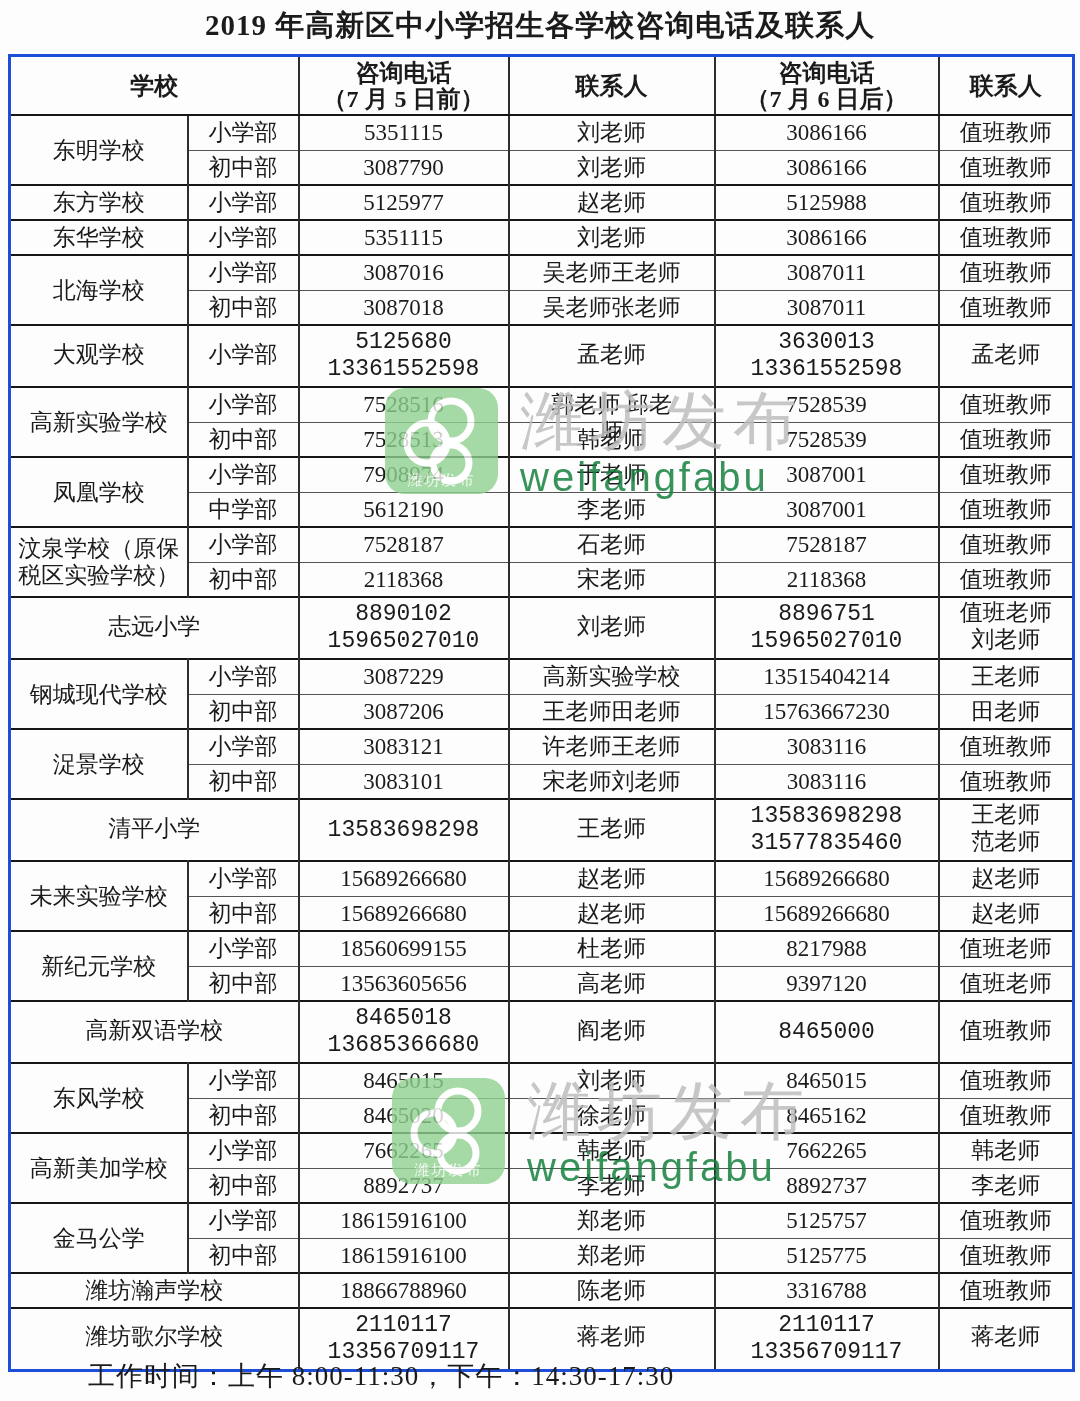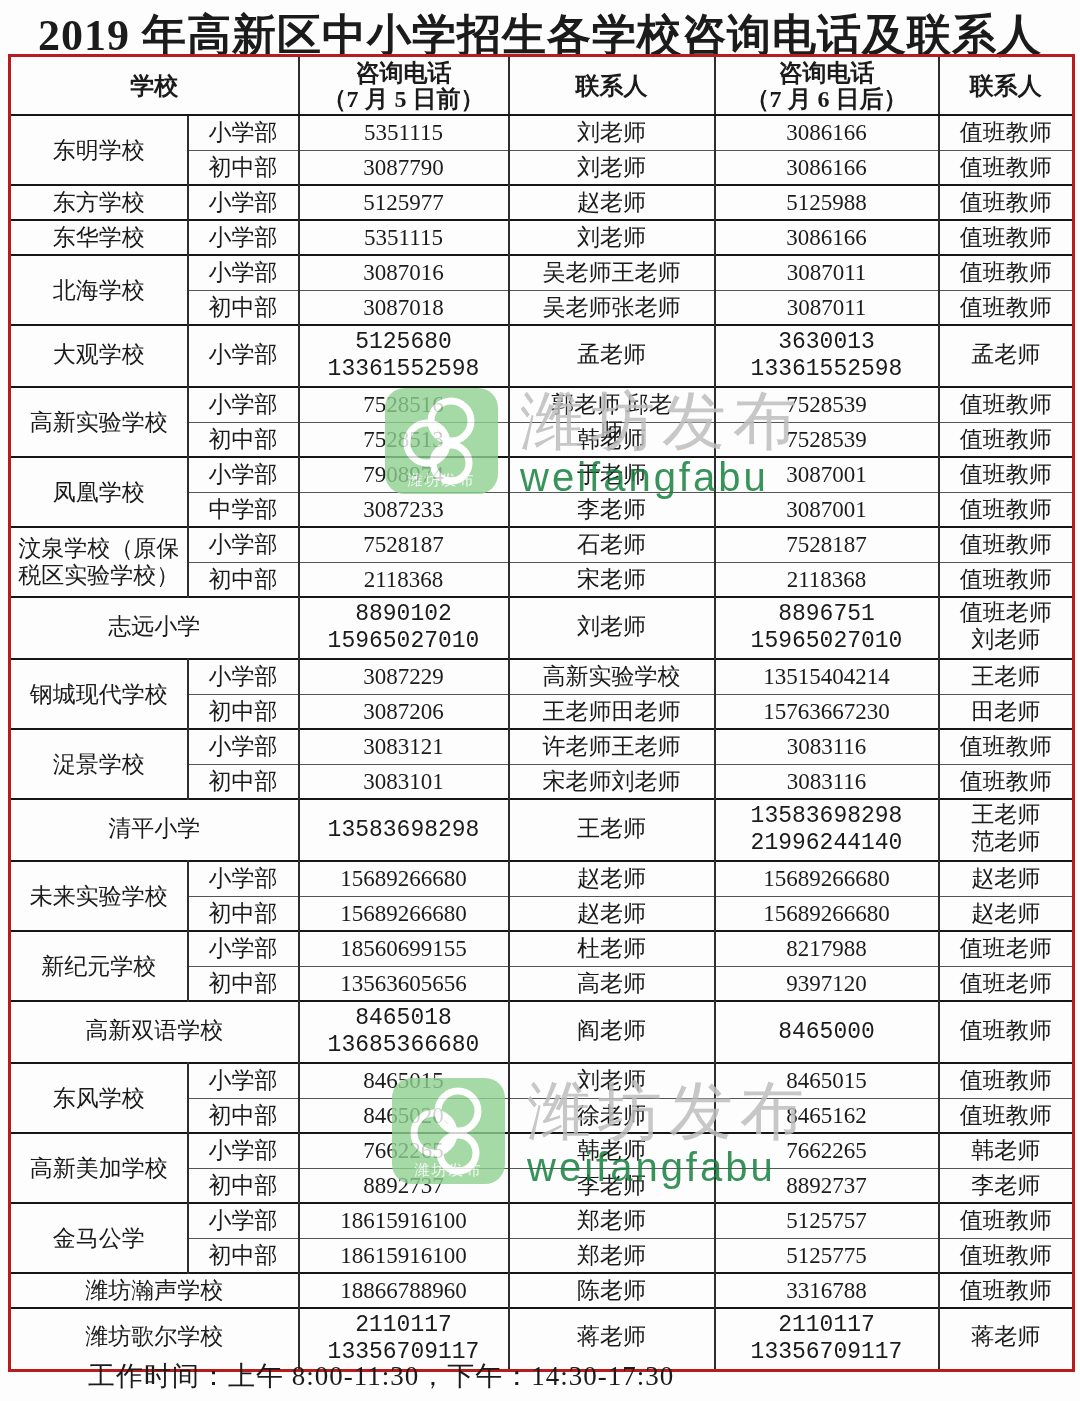--- a/index.html
+++ b/index.html
@@ -1,28 +1,28 @@
 <!DOCTYPE html>
 <html><head>
 <meta charset="utf-8">
 <style>
   html,body{margin:0;padding:0;background:#ffffff;}
   #page{position:relative;width:1080px;height:1401px;background:#fdfdfd;overflow:hidden;
         font-family:"Liberation Serif","DejaVu Serif",serif;color:#1b1b1b;}
   
   #title{position:absolute;top:6px;left:0;width:100%;text-align:center;
-         font-size:44px;font-weight:700;letter-spacing:1px;}
+         font-size:29px;font-weight:700;letter-spacing:1px;}
   
   #tbl{position:absolute;left:8px;top:54px;width:1064px;border-collapse:collapse;
        table-layout:fixed;background:transparent;}
   #tbl th,#tbl td{border-left:2px solid #2e2e2e;border-right:2px solid #2e2e2e;
        border-top:1px solid #555;border-bottom:1px solid #555;
        text-align:center;vertical-align:middle;padding:0 2px;
        font-size:23px;line-height:27px;overflow:visible;}
-  #tbl{border:3px solid #b91c1c;}
+  #tbl{border:3px solid #1d4ed8;}
   #tbl tr.group-start td{border-top:2px solid #161616;}
   #tbl thead th{height:57px;font-weight:700;border-bottom:2px solid #161616;font-size:24px;line-height:26px;}
   #tbl tr.normal{height:35px;}
   #tbl tr.tall{height:62px;font-family:Liberation Mono, monospace;}
   .ln{pointer-events:none;}
   td.overflow-cell{position:relative;}
   td.overflow-cell .lines{position:absolute;left:0;right:0;top:3px;z-index:3;line-height:27px;}
   
   .watermark{position:absolute;display:flex;align-items:flex-start;pointer-events:none;z-index:5;}
   .wm-logo{position:relative;width:113px;height:106px;border-radius:20px;background:#8fd08f;
@@ -270,21 +270,21 @@
           </td>
           <td>
             <div class="ln">值班教师</div>
           </td>
         </tr>
         <tr class="normal">
           <td>
             <div class="ln">中学部</div>
           </td>
           <td>
-            <div class="ln">3087233</div>
+            <div class="ln">5612190</div>
           </td>
           <td>
             <div class="ln">李老师</div>
           </td>
           <td>
             <div class="ln">3087001</div>
           </td>
           <td>
             <div class="ln">值班教师</div>
           </td>
@@ -426,21 +426,21 @@
             <div class="ln">清平小学</div>
           </td>
           <td>
             <div class="ln">13583698298</div>
           </td>
           <td>
             <div class="ln">王老师</div>
           </td>
           <td>
             <div class="ln">13583698298</div>
-            <div class="ln">21996244140</div>
+            <div class="ln">31577835460</div>
           </td>
           <td>
             <div class="ln">王老师</div>
             <div class="ln">范老师</div>
           </td>
         </tr>
         <tr class="normal group-start">
           <td rowspan="2">
             <div class="ln">未来实验学校</div>
           </td>

